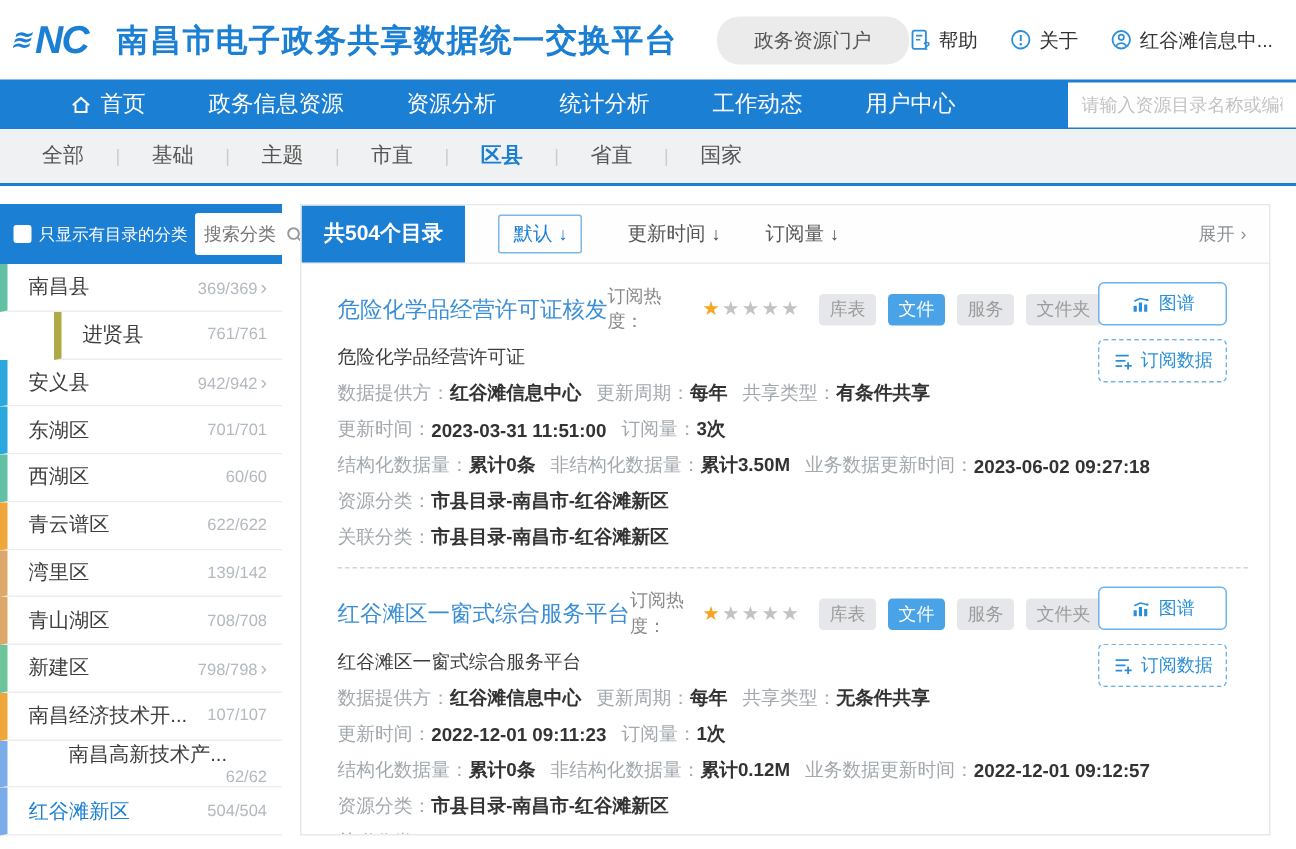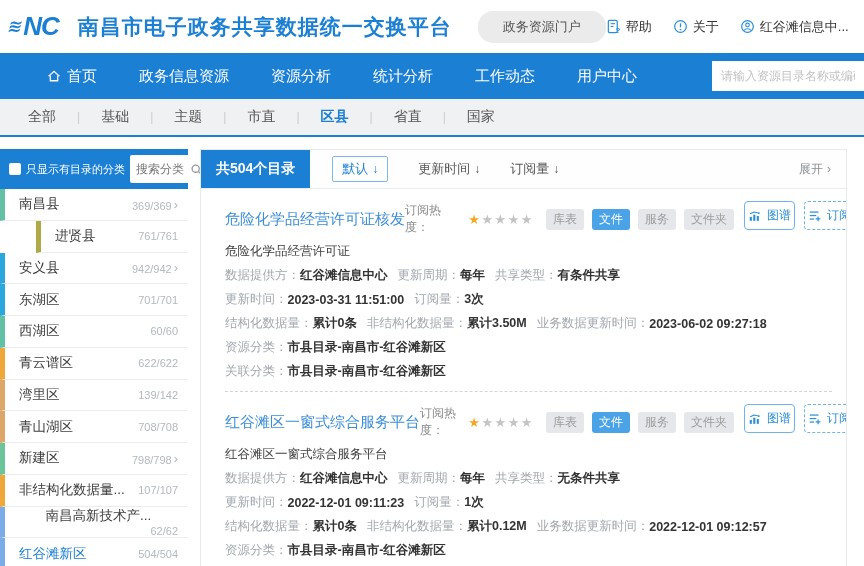--- a/index.html
+++ b/index.html
@@ -11,21 +11,21 @@
   .top{height:53px;display:flex;align-items:center;padding:0 14px 0 8px;background:#fff}
   .logo{display:flex;align-items:center;color:#1b7fd4;cursor:default}
   .logo-swirl{font-size:17px;font-weight:bold;transform:skewX(-14deg);margin-right:1px}
   .logo-nc{font-style:italic;font-weight:900;font-size:26px;letter-spacing:-1px;margin-right:19px}
   .logo-title{font-size:21px;font-weight:bold;color:#1b7fd4;letter-spacing:1px;white-space:nowrap}
   .portal-btn{margin-left:26px;background:#ebebeb;border:none;border-radius:15px;padding:7px 25px;font-size:13px;color:#555;cursor:pointer;white-space:nowrap}
   .top-links{margin-left:auto;display:flex;align-items:center;gap:21px}
   .top-link{display:flex;align-items:center;gap:5px;font-size:13px;color:#333;cursor:pointer;white-space:nowrap}
   .top-link svg{display:block}
   
-  .mainnav{height:46px;background:#1b7fd4;display:flex;align-items:stretch;padding-left:26px}
+  .mainnav{height:33px;background:#1b7fd4;display:flex;align-items:stretch;padding-left:26px}
   .nav-item{display:flex;align-items:center;gap:6px;padding:0 21px;font-size:15px;color:#fff;cursor:pointer;white-space:nowrap}
   .nav-item.active{background:#f59352}
   .nav-search{margin-left:auto;align-self:center;display:flex;height:30px;margin-right:0}
   .nav-search input{width:152px;height:30px;border:none;padding:0 9px;font-size:12px;box-sizing:border-box;outline:none;color:#333}
   .nav-search input::placeholder{color:#c2c2c2}
   
   .tabs{height:36px;background:#f0f1f2;border-bottom:2px solid #1b7fd4;display:flex;align-items:center;padding-left:28px}
   .tab{font-size:14px;color:#555;cursor:pointer;display:flex;align-items:center;white-space:nowrap}
   .tab + .tab::before{content:"|";color:#ccc;margin:0 21px;font-size:12px;font-weight:normal}
   .tab.active{color:#1b7fd4;font-weight:bold}
@@ -62,21 +62,21 @@
   .heat-label{font-size:12px;color:#888}
   .stars-on{color:#f5a623;font-size:13px;letter-spacing:1.5px;margin-left:4px}
   .stars-off{color:#c3c3c3;font-size:13px;letter-spacing:1.5px}
   .badges{display:flex;gap:8px;margin-left:12px}
   .badge{font-size:12px;padding:2px 7px;border-radius:3px;background:#e5e7ea;color:#9b9b9b;cursor:pointer;white-space:nowrap}
   .badge.active{background:#4aa3e6;color:#fff}
   .item-sub{margin-top:7px;font-size:12.5px;color:#3d3d3d}
   .meta{margin-top:7px;font-size:12.5px;display:flex;align-items:center;white-space:nowrap}
   .meta .lbl{color:#a2a8ae}
   .meta .val{color:#333;font-weight:bold;margin-right:10px}
-  .item-actions{position:absolute;right:2px;top:12px;display:flex;flex-direction:row;gap:9px;width:86px}
+  .item-actions{position:absolute;right:14px;top:12px;display:flex;flex-direction:column;gap:9px;width:86px}
   .abtn{display:flex;align-items:center;justify-content:center;gap:5px;border:1px solid #6fb3e8;background:#fff;color:#2a8fd8;border-radius:4px;font-size:12px;padding:5px 3px;cursor:pointer;white-space:nowrap}
   .abtn.dashed{border-style:dashed}
 </style>
 </head>
 <body>
 
 <header class="top">
   <div class="logo">
     <span class="logo-swirl">≋</span>
     <span class="logo-nc">NC</span>
@@ -262,21 +262,21 @@
 
         <div class="side-item" style="border-left-color: rgb(108, 196, 154);">
           <span class="side-name">新建区</span>
           <span class="side-count">
             <span>798/798</span>
             <span class="side-arrow">›</span>
           </span>
         </div>
 
         <div class="side-item" style="border-left-color: rgb(240, 167, 58);">
-          <span class="side-name">非结构化数据量...</span>
+          <span class="side-name">南昌经济技术开...</span>
           <span class="side-count">
             <span>107/107</span>
 
           </span>
         </div>
 
         <div class="side-item" style="border-left-color: rgb(122, 172, 234); flex-direction: column;">
           <span class="side-name">南昌高新技术产...</span>
           <span class="side-count">
             <span>62/62</span>

